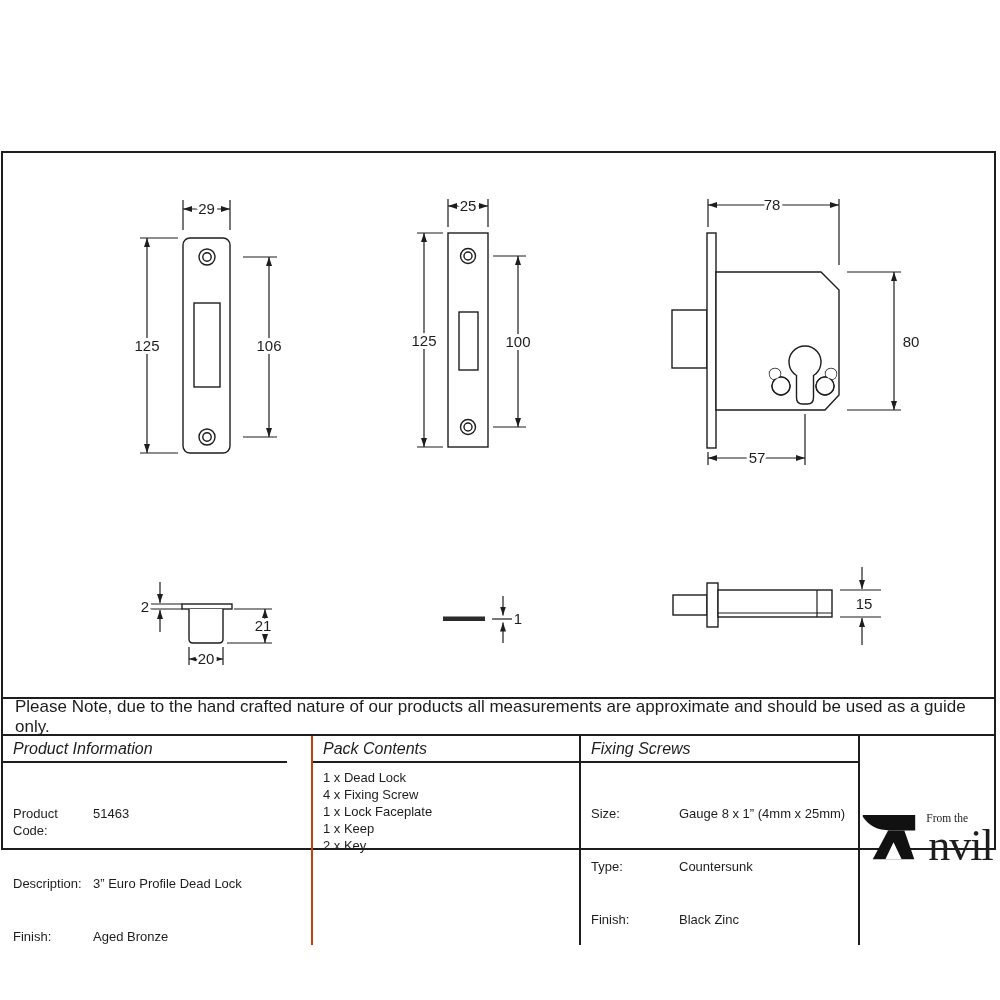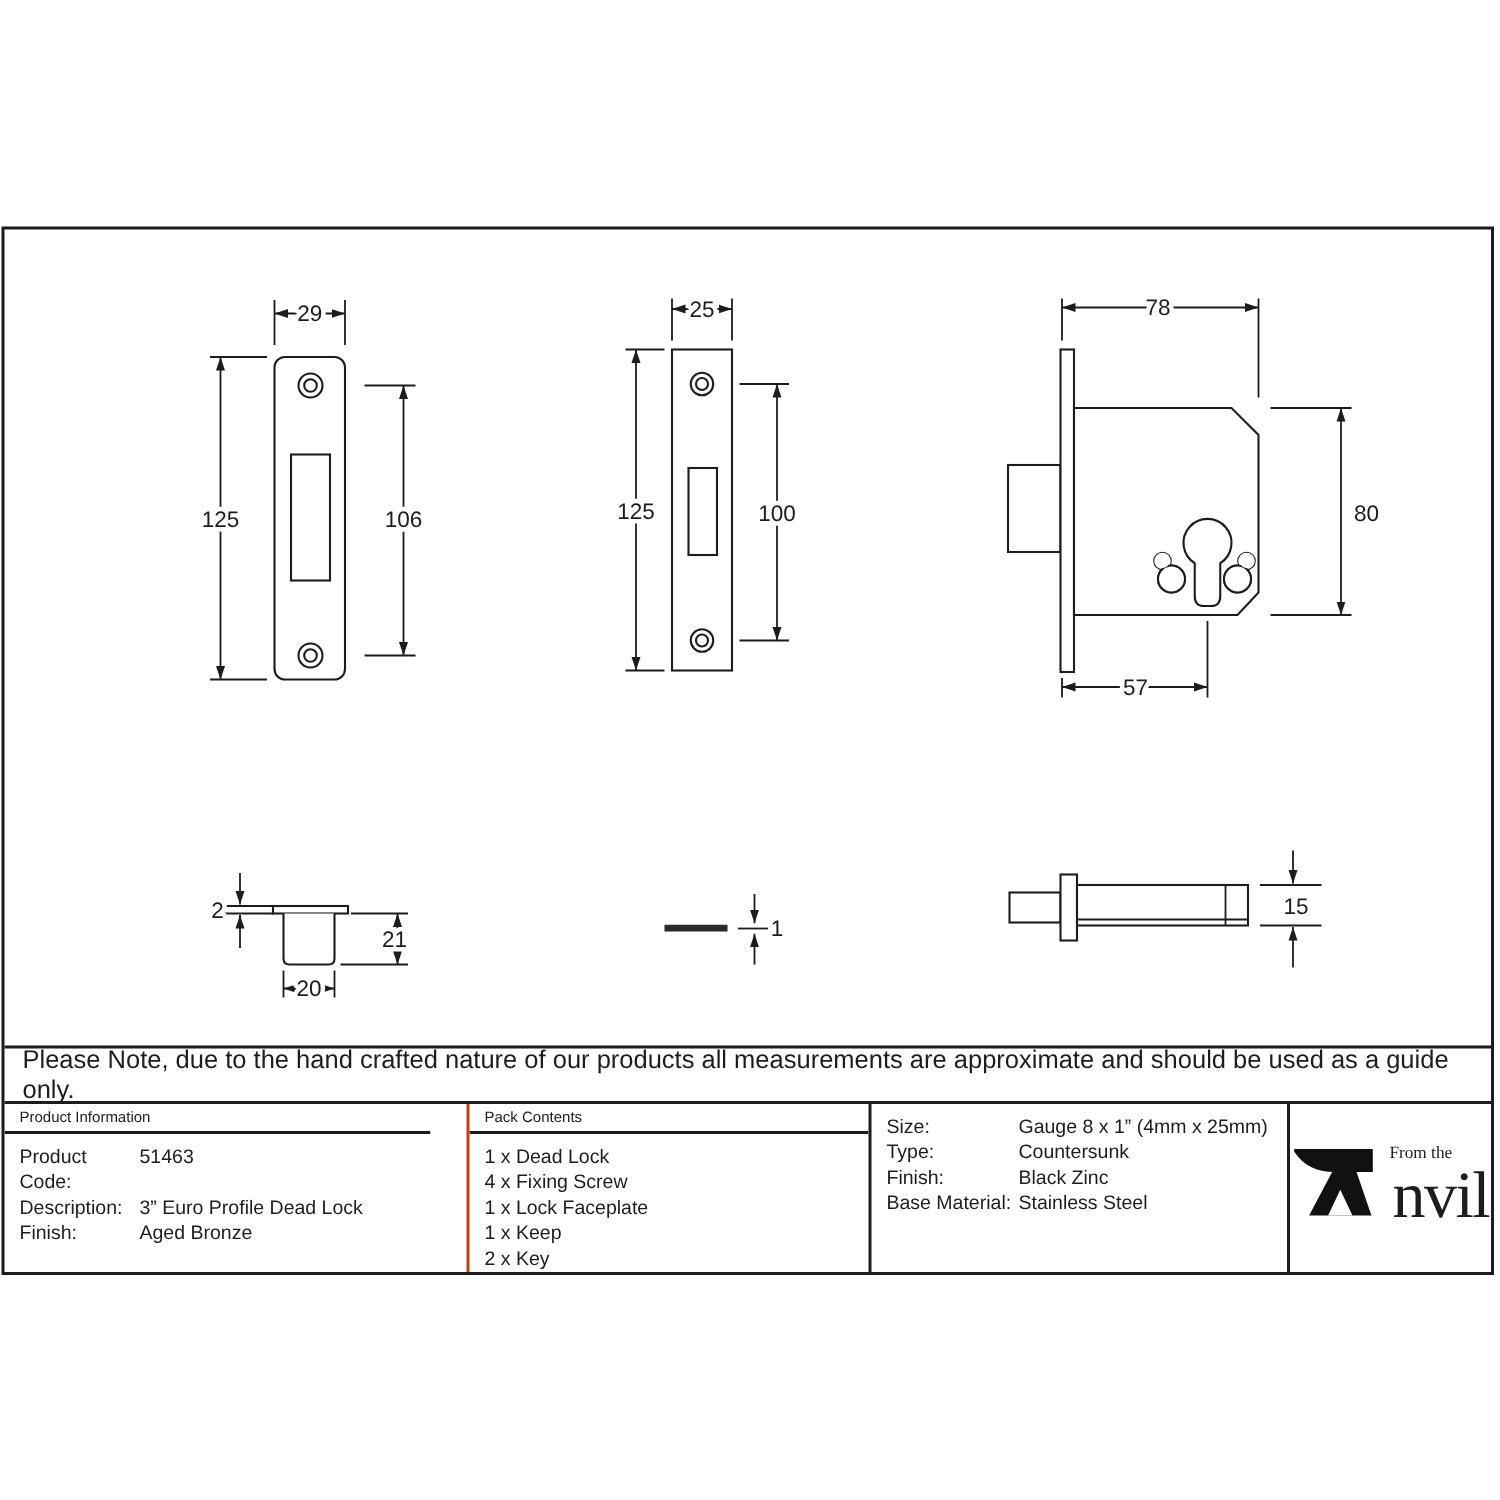--- a/index.html
+++ b/index.html
@@ -32,24 +32,24 @@
   }
   .info-table{
     border-top:2px solid #1d1d1d;flex:1;display:flex;font-size:13px;
   }
   .col{overflow:hidden;}
   .col-product{width:284px;}
   .col-pack{width:266px;border-left:2px solid #c2410c;margin-left:24px;}
   .col-screws{width:277px;border-left:2px solid #1d1d1d;}
   .col-logo{flex:1;border-left:2px solid #1d1d1d;display:flex;align-items:center;justify-content:center;}
   .col-header{
-    padding:4px 10px 3px 10px;border-bottom:2px solid #1d1d1d;font-size:10px;
+    padding:4px 10px 3px 10px;border-bottom:2px solid #1d1d1d;font-size:16px;font-style:italic;
   }
   .col-body{padding:6px 8px 0 10px;line-height:17px;}
-  .kv-row{display:flex;}
+  .kv-row{display:flex;margin-top:36px;}
   .kv-label{flex:0 0 80px;}
   .col-screws .kv-label{flex:0 0 88px;}
   .kv-value{flex:1;}
   .pc-item{display:block;}
 
   
   .logo{display:flex;align-items:flex-end;position:relative;padding-bottom:14px;}
   .anvil-glyph{display:block;}
   .logo-text{position:relative;margin-left:-3px;}
   .nvil{
@@ -225,36 +225,33 @@
       <div class="col-body">
         <span class="pc-item">1 x Dead Lock</span>
         <span class="pc-item">4 x Fixing Screw</span>
         <span class="pc-item">1 x Lock Faceplate</span>
         <span class="pc-item">1 x Keep</span>
         <span class="pc-item">2 x Key</span>
       </div>
     </div>
 
     <div class="col col-screws">
+      <div class="col-header">Fixing Screws</div>
       <div class="col-body">
         <div class="kv-row">
           <span class="kv-label">Size:</span>
           <span class="kv-value">Gauge 8 x 1” (4mm x 25mm)</span>
         </div>
         <div class="kv-row">
           <span class="kv-label">Type:</span>
           <span class="kv-value">Countersunk</span>
         </div>
         <div class="kv-row">
           <span class="kv-label">Finish:</span>
           <span class="kv-value">Black Zinc</span>
-        </div>
-        <div class="kv-row">
-          <span class="kv-label">Base Material:</span>
-          <span class="kv-value">Stainless Steel</span>
         </div>
       </div>
     </div>
 
     <div class="col col-logo">
       <div class="logo">
         <svg class="anvil-glyph" width="56" height="54" viewBox="0 0 62 58" xmlns="http://www.w3.org/2000/svg">
           <path d="M2,8 L60,8 L60,25 L32,25 C18,25 9,20 2,10 Z" fill="#111111"></path>
           <path d="M30,25 L48,25 L59,57 L13,57 Z" fill="#111111"></path>
           <path d="M27,57 L45,57 L36,38 Z" fill="#ffffff"></path>

